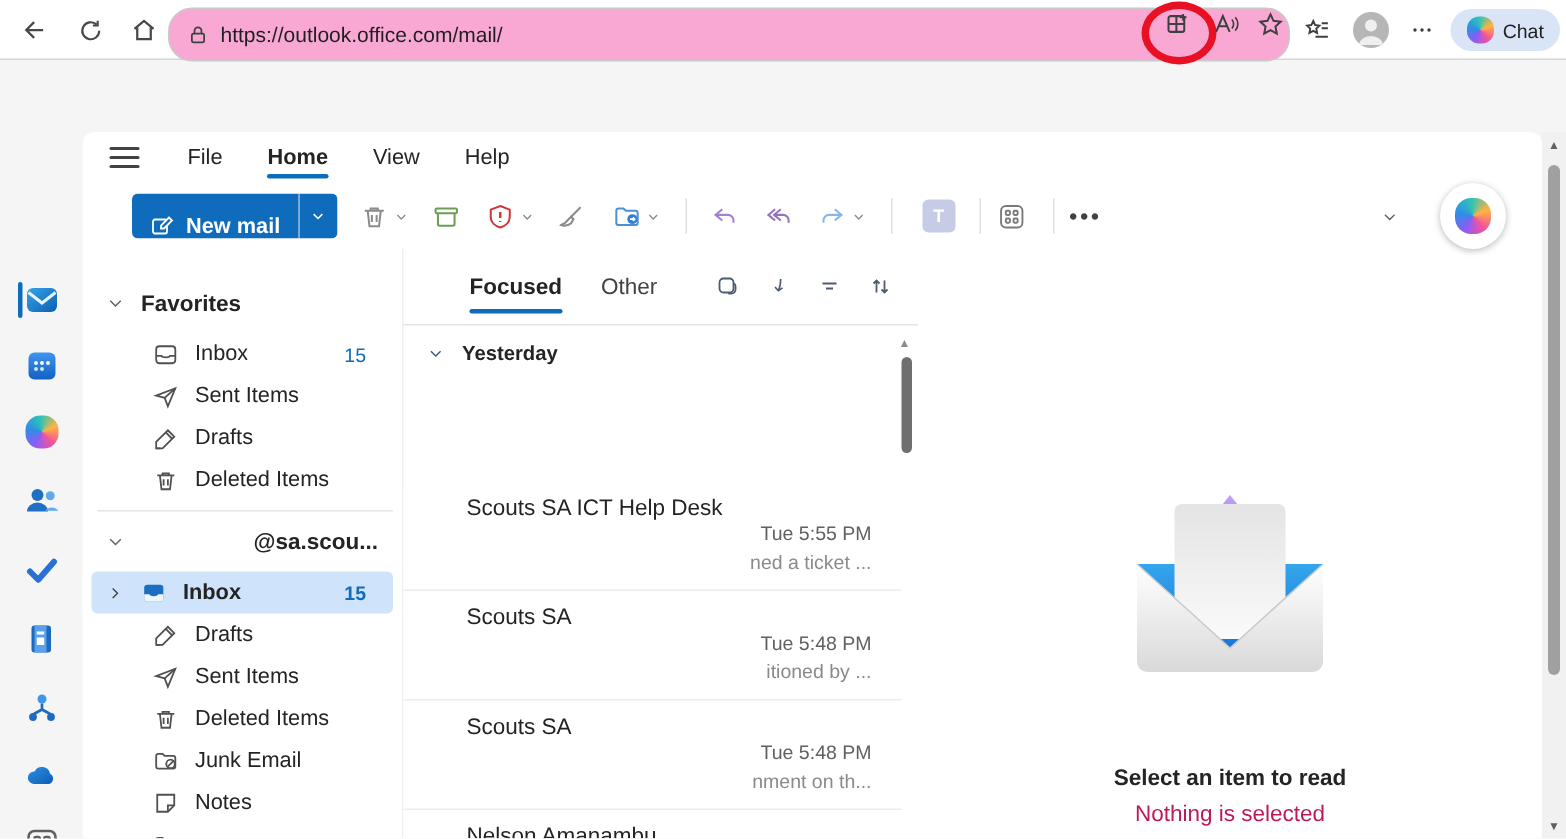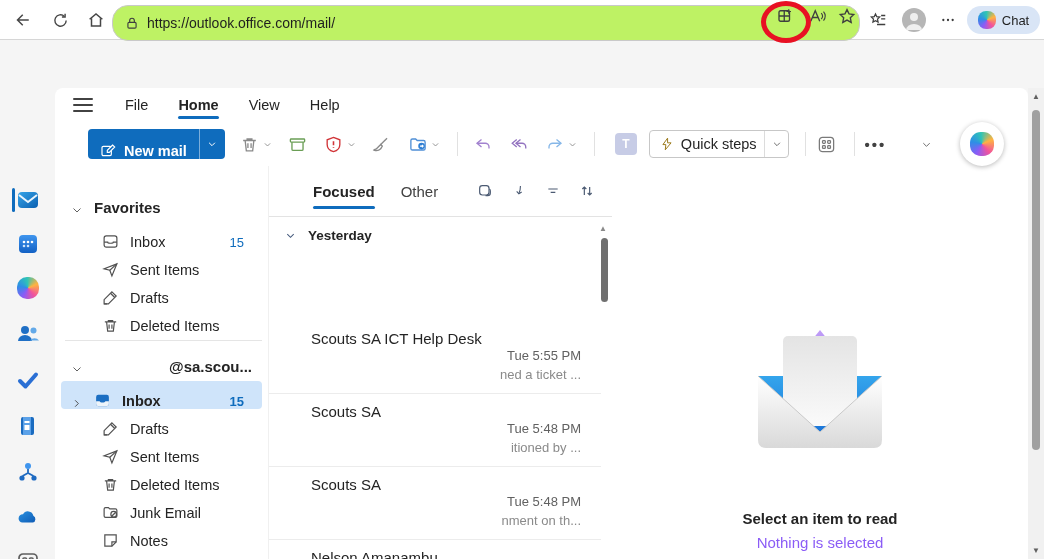--- a/index.html
+++ b/index.html
@@ -3,21 +3,21 @@
 <meta charset="utf-8">
 <style>
   * { margin:0; padding:0; box-sizing:border-box; }
   html,body { width:1044px; height:559px; overflow:hidden; }
   body { font-family:"Liberation Sans", sans-serif; color:#242424; background:#f5f5f5; position:relative; }
   svg { display:block; }
 
   
   .browser-bar { position:absolute; left:0; top:0; width:1044px; height:40px; background:#fff; border-bottom:1px solid #d6d6d6; z-index:5; }
   .nav-btn { position:absolute; top:8px; width:24px; height:24px; display:flex; align-items:center; justify-content:center; color:#474747; }
-  .addr-bar { position:absolute; left:112px; top:5px; width:748px; height:30px; background:#bef264; border:1px solid #c9c9c9; border-radius:16px; display:flex; align-items:center; padding:17px 12px;justify-content:center; }
+  .addr-bar { position:absolute; left:112px; top:5px; width:748px; height:30px; background:#f9a8d4; border:1px solid #c9c9c9; border-radius:16px; display:flex; align-items:center; padding:17px 12px;justify-content:center; }
   .addr-url { font-size:14px; color:#1f1f1f; margin-left:8px; flex:1; }
   .addr-ic { position:absolute; top:7px; width:18px; height:18px; color:#3f3f3f; }
   .red-circle { position:absolute; left:761px; top:1px; width:50px; height:42px; border:5px solid #e81123; border-radius:50%; z-index:9; pointer-events:none; }
   .browser-avatar { position:absolute; left:902px; top:8px; width:24px; height:24px; border-radius:50%; background:#b6b6b6; overflow:hidden; }
   .chat-pill { position:absolute; left:967px; top:6px; width:73px; height:28px; border-radius:14px; background:#d9e5f6; display:flex; align-items:center; justify-content:center; gap:6px; font-size:13px; color:#1f1f1f; }
   .copilot-logo { width:18px; height:18px; border-radius:45%; background:conic-gradient(from 210deg,#8b5cf6,#2e8ee6,#2ec4b6,#ffb340,#f2549b,#8b5cf6); }
 
   
   .app-header { position:absolute; left:0; top:40px; width:1044px; height:48px; background:#f5f5f5; }
   .waffle { position:absolute; left:18px; top:56px; width:17px; height:17px; display:grid; grid-template-columns:repeat(3,3px); grid-template-rows:repeat(3,3px); gap:4px; }
@@ -62,21 +62,21 @@
   .copilot-btn { position:absolute; left:905px; top:34px; width:44px; height:44px; border-radius:50%; background:#fff; box-shadow:0 1px 5px rgba(0,0,0,.28); display:flex; align-items:center; justify-content:center; }
   .copilot-btn .copilot-logo { width:24px; height:24px; }
 
   
   .content { position:absolute; left:0; top:78px; width:100%; height:393px; display:flex; overflow:hidden; }
   .folder-col { width:213px; position:relative; }
   .list-col { width:344px; position:relative; border-left:1px solid #f0f0f0; }
   .reading-col { flex:1; position:relative; }
 
   
-  .frow { position:absolute; left:6px; right:6px; height:28px; display:flex; align-items:flex-end; font-size:14.5px; color:#242424; border-radius:4px; }
+  .frow { position:absolute; left:6px; right:6px; height:28px; display:flex; align-items:center; font-size:14.5px; color:#242424; border-radius:4px; }
   .frow .chev-slot { width:14px; margin-left:10px; color:#616161; display:flex; }
   .frow .f-ic { width:18px; height:18px; margin-left:16px; color:#515151; display:flex; align-items:center; justify-content:center; }
   .frow .f-label { margin-left:11px; white-space:nowrap; overflow:hidden; }
   .frow .f-count { margin-left:auto; margin-right:18px; font-size:13px; color:#0f6cbd; }
   .sec-head { font-weight:700; font-size:15px; }
   .sec-head .f-label { margin-left:9px; }
   .fdivider { position:absolute; left:10px; right:6px; top:174px; height:1px; background:#e5e5e5; }
   .frow.selected { background:#cfe4fa; font-weight:700; }
   .acct-label { margin-left:auto; margin-right:10px; font-weight:700; font-size:15px; white-space:nowrap; }
 
@@ -101,21 +101,21 @@
   .m-expander { position:absolute; left:18px; top:16px; color:#424242; }
   .m-event { position:absolute; right:24px; top:8px; }
   .msg-item.selected .m-time { top:24px; }
   .list-scroll-up { position:absolute; right:5px; top:58px; color:#8a8a8a; font-size:8px; }
   .list-thumb { position:absolute; right:4px; top:72px; width:7px; height:64px; border-radius:4px; background:#6f6f6f; }
 
   
   .empty-state { position:absolute; left:0; top:150px; width:100%; text-align:center; }
   .empty-env { display:inline-block; }
   .empty-title { position:absolute; left:0; width:100%; top:344px; font-size:15px; font-weight:700; color:#242424; text-align:center; }
-  .empty-sub { position:absolute; left:0; width:100%; top:368px; font-size:15px; color:#8b5cf6; text-align:center; }
+  .empty-sub { position:absolute; left:0; width:100%; top:368px; font-size:15px; color:#be185d; text-align:center; }
 
   
   .page-scroll { position:absolute; left:1028px; top:88px; width:16px; height:471px; background:#f1f1f1; }
   .page-scroll .arr { position:absolute; left:0; width:16px; text-align:center; color:#606060; font-size:8px; }
   .page-thumb { position:absolute; left:4px; top:22px; width:8px; height:340px; border-radius:4px; background:#a0a0a0; }
 </style>
 </head>
 <body>
 
 <div class="browser-bar">
@@ -444,30 +444,20 @@
     <span class="mini-chev">
         <svg width="9" height="9" viewBox="0 0 24 24" fill="none" stroke="currentColor" stroke-width="2.4">
           <path d="M5 9 L12 16 L19 9"></path>
         </svg>
       </span>
 
     <div class="vdiv"></div>
 
     <div class="teams-ic">T</div>
 
-    <div class="qsteps">
-      <svg width="14" height="16" viewBox="0 0 24 24" fill="none" stroke="#9c7a1c" stroke-width="1.7">
-          <path d="M13 2 L5 13 h5 L9 22 L19 10 h-6 Z"></path>
-        </svg>
-      <span>Quick steps</span>
-      <span class="qdiv"></span>
-      <svg width="10" height="10" viewBox="0 0 24 24" fill="none" stroke="#616161" stroke-width="2.2">
-          <path d="M5 9 L12 16 L19 9"></path>
-        </svg>
-    </div>
 
     <div class="vdiv"></div>
 
     <div class="rib-ic" style="margin-left:0">
       <svg width="19" height="19" viewBox="0 0 24 24" fill="none" stroke="#7a7a7a" stroke-width="1.6">
           <rect x="3" y="3" width="18" height="18" rx="4"></rect>
           <rect x="7" y="7" width="3.5" height="3.5" rx="1"></rect>
           <rect x="13.5" y="7" width="3.5" height="3.5" rx="1"></rect>
           <rect x="7" y="13.5" width="3.5" height="3.5" rx="1"></rect>
           <rect x="13.5" y="13.5" width="3.5" height="3.5" rx="1"></rect>

